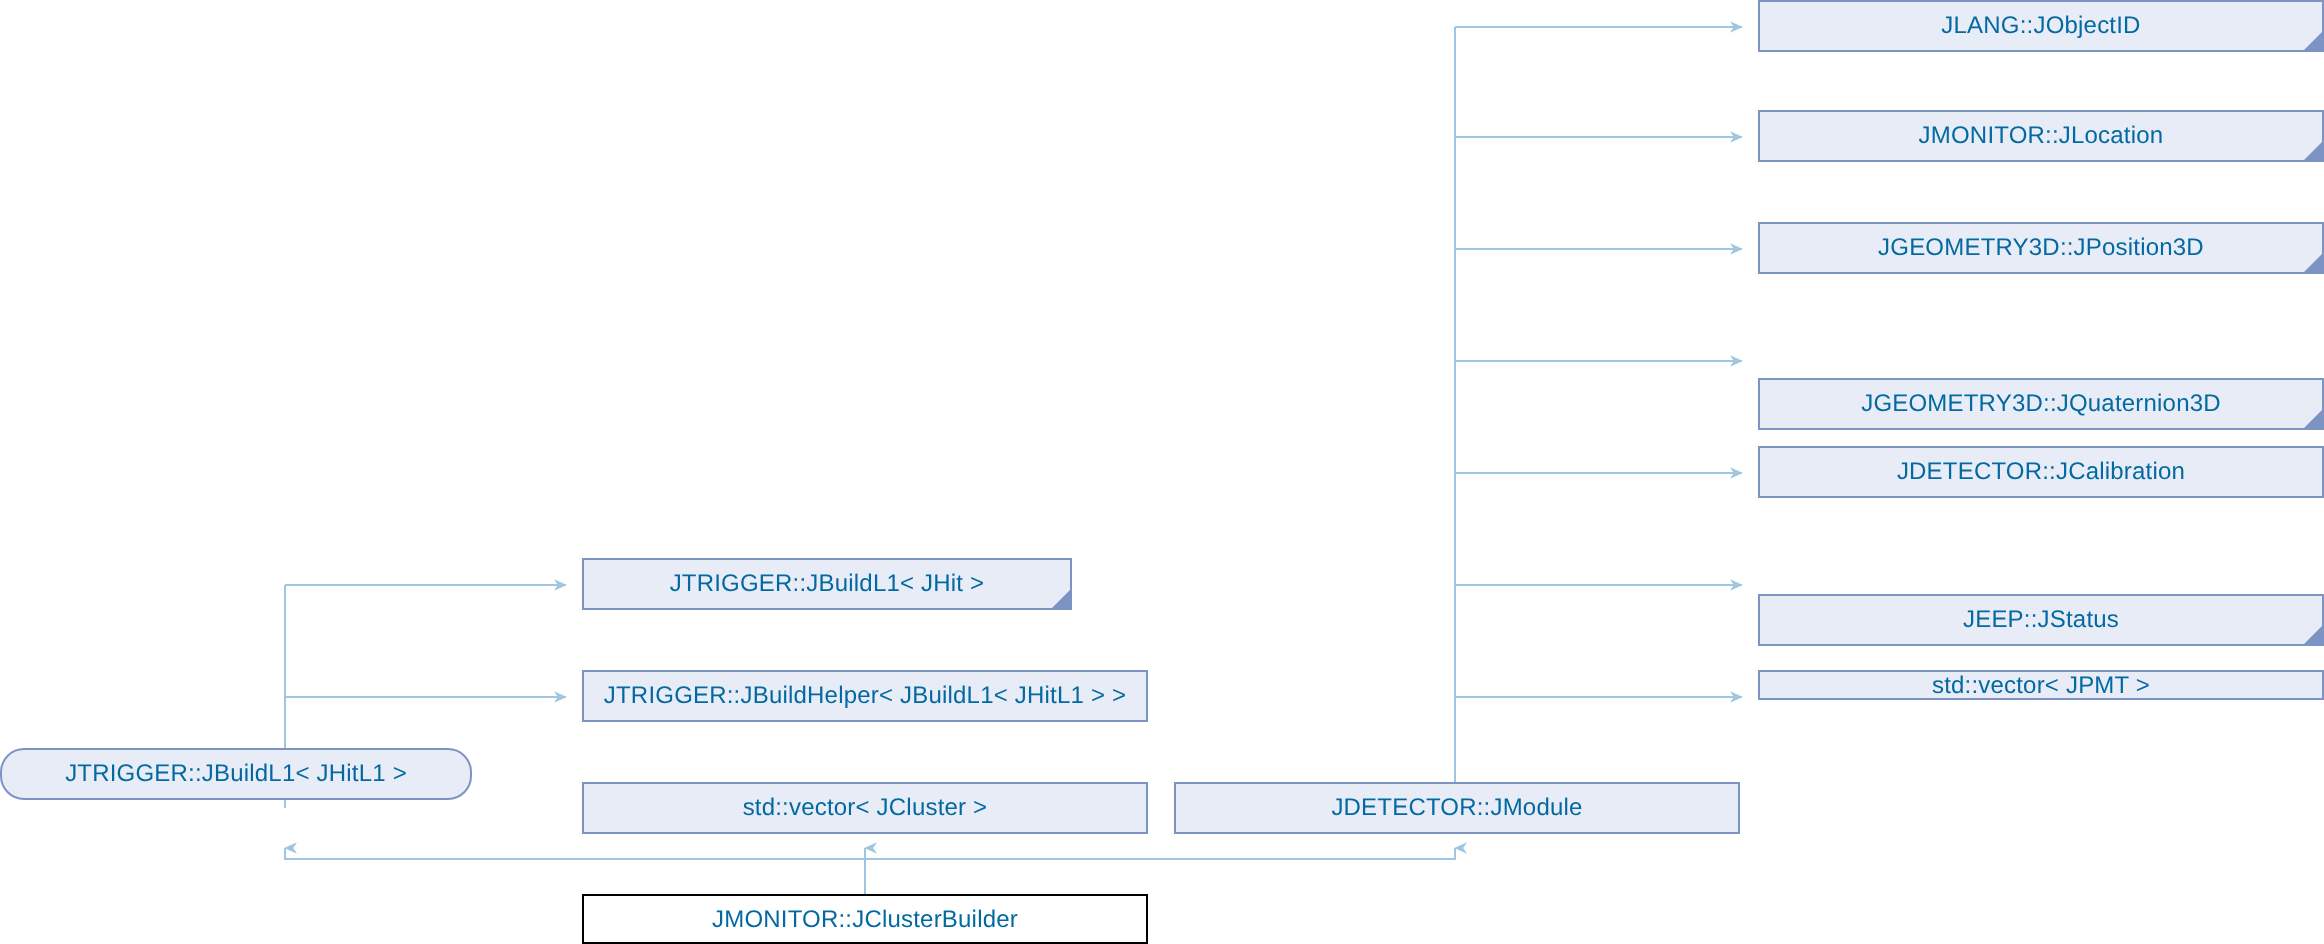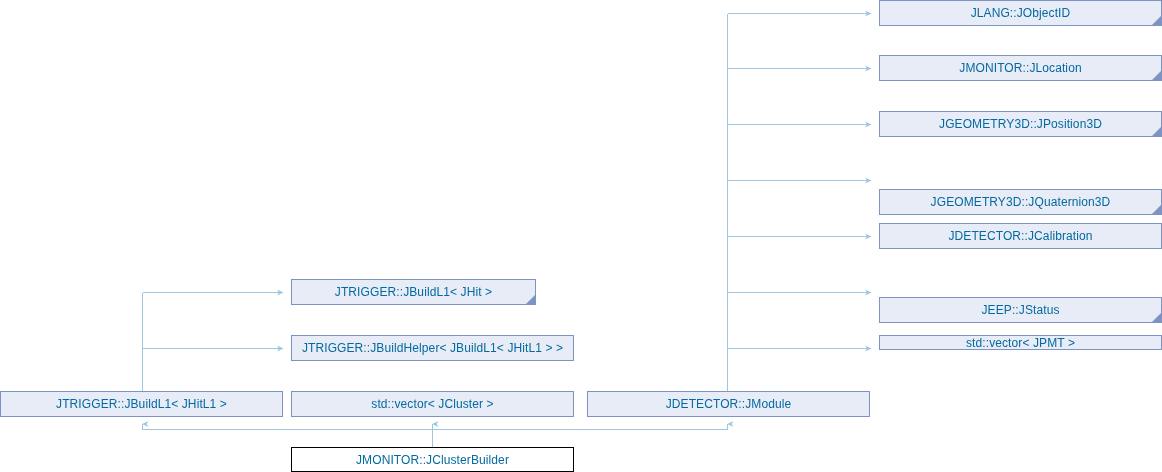--- a/index.html
+++ b/index.html
@@ -120,21 +120,21 @@
       </div>
       <div class="node" style="left: 879px; top: 335px; width: 283px; height: 15px;">
         <span class="label">std::vector&lt; JPMT &gt;</span>
       </div>
       <div class="node tmpl" style="left: 291px; top: 279px; width: 245px; height: 26px;">
         <span class="label">JTRIGGER::JBuildL1&lt; JHit &gt;</span>
       </div>
       <div class="node" style="left: 291px; top: 335px; width: 283px; height: 26px;">
         <span class="label">JTRIGGER::JBuildHelper&lt; JBuildL1&lt; JHitL1 &gt; &gt;</span>
       </div>
-      <div class="node" style="left: 0px; top: 391px; width: 283px; height: 26px;">
+      <div class="node" style="left: 0px; top: 374px; width: 236px; height: 26px; border-radius: 12px;">
         <span class="label">JTRIGGER::JBuildL1&lt; JHitL1 &gt;</span>
       </div>
       <div class="node" style="left: 291px; top: 391px; width: 283px; height: 26px;">
         <span class="label">std::vector&lt; JCluster &gt;</span>
       </div>
       <div class="node" style="left: 587px; top: 391px; width: 283px; height: 26px;">
         <span class="label">JDETECTOR::JModule</span>
       </div>
       <div class="node plain" style="left: 291px; top: 447px; width: 283px; height: 25px;">
         <span class="label">JMONITOR::JClusterBuilder</span>

